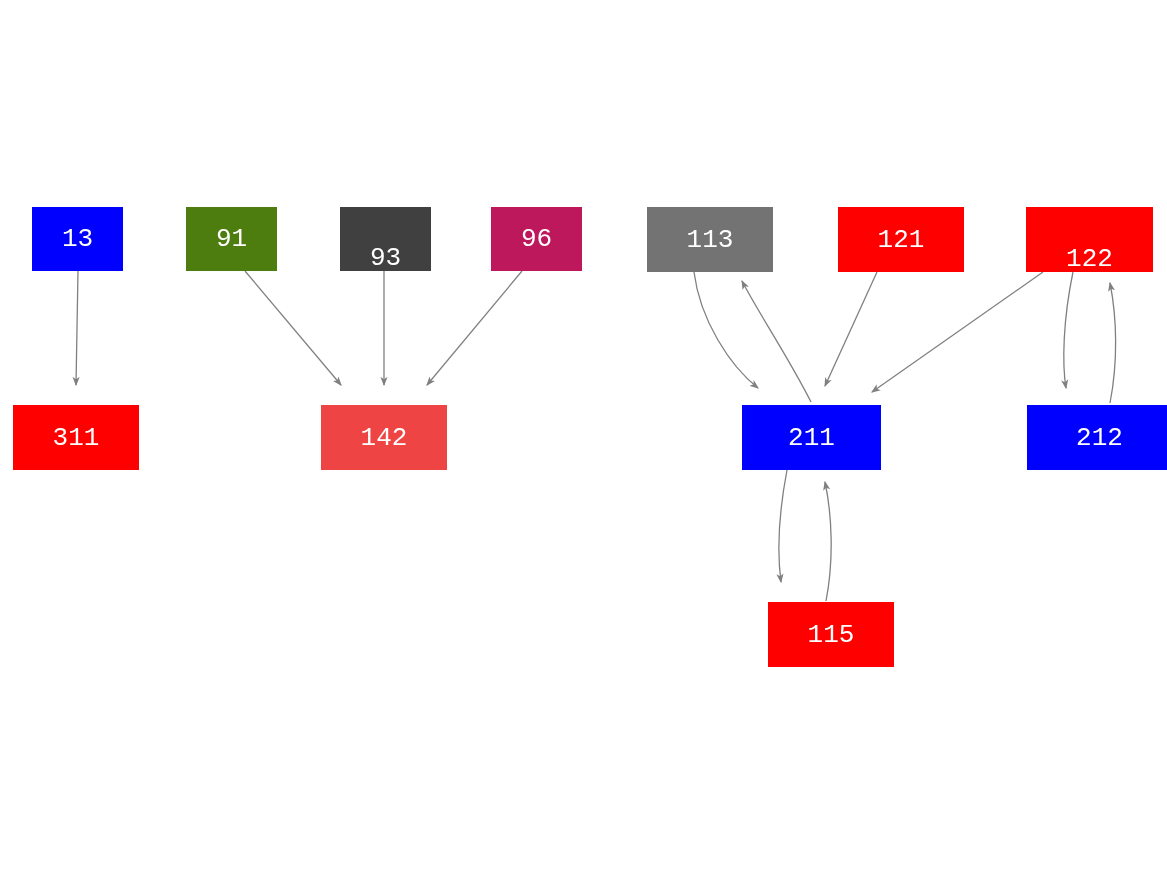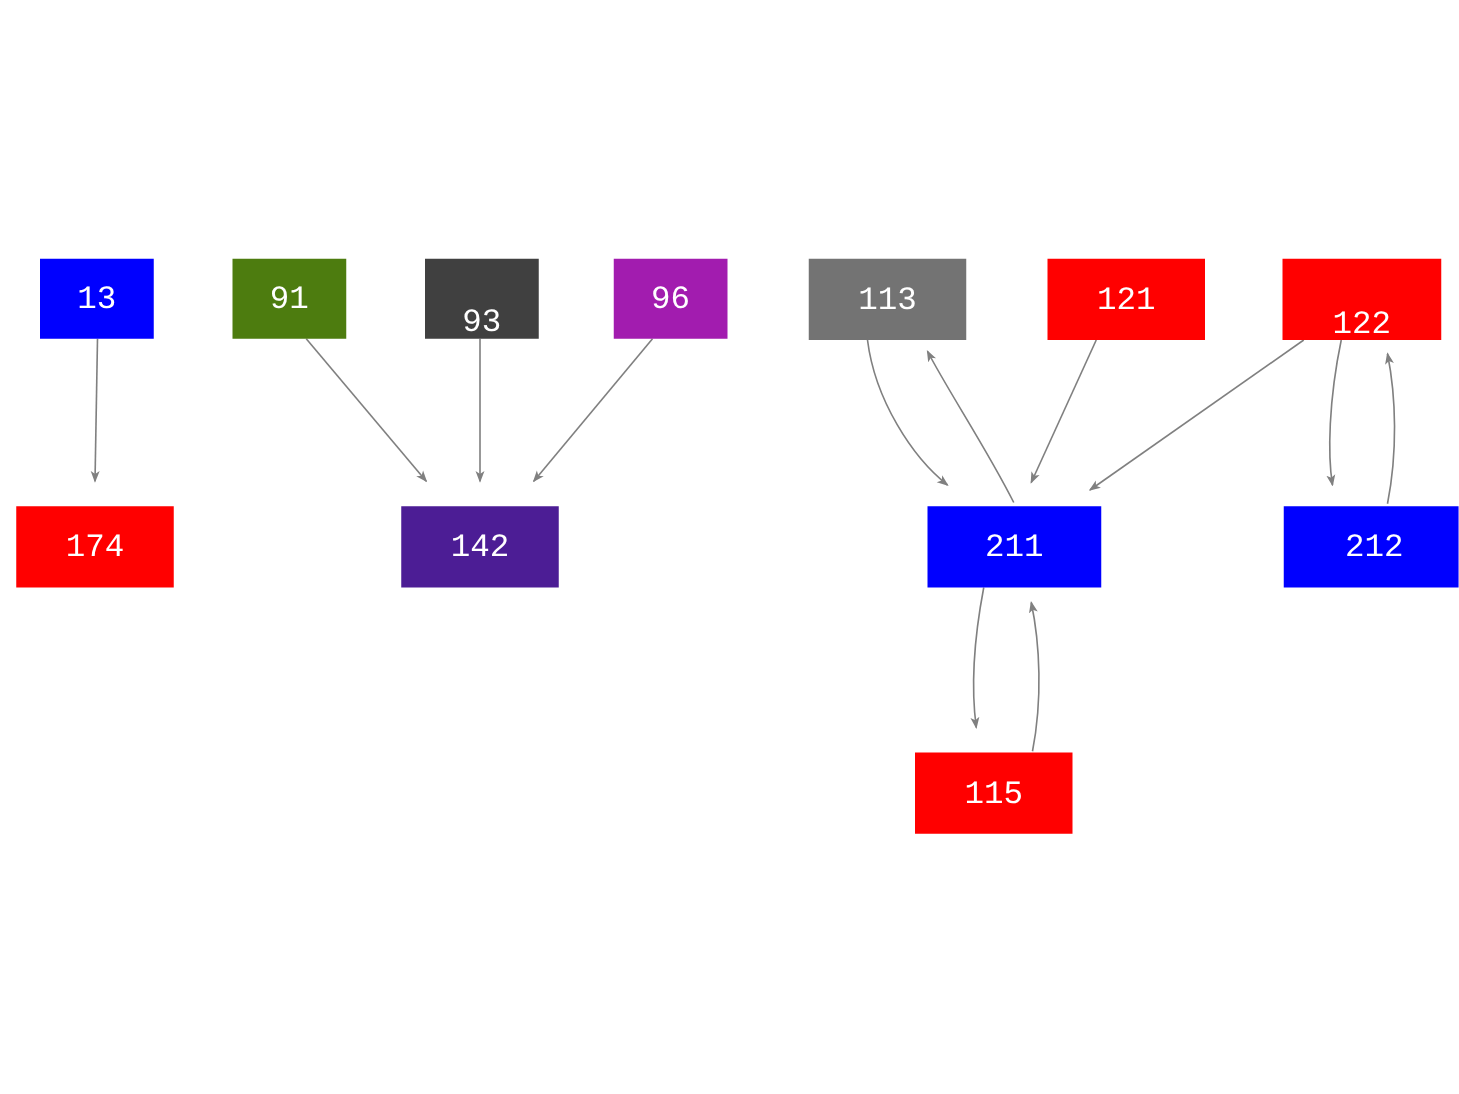--- a/index.html
+++ b/index.html
@@ -73,42 +73,42 @@
   <div id="nodes">
       <div class="node" style="left: 32px; top: 207px; width: 91px; height: 64px; background: rgb(0, 0, 255); color: rgb(255, 255, 255);">
         <span class="node-label">13</span>
       </div>
       <div class="node" style="left: 186px; top: 207px; width: 91px; height: 64px; background: #4d7c0f; color: rgb(255, 255, 255);">
         <span class="node-label">91</span>
       </div>
       <div class="node" style="left: 340px; top: 207px; width: 91px; height: 64px; background: #404040; color: rgb(255, 255, 255); align-items: flex-end;">
         <span class="node-label">93</span>
       </div>
-      <div class="node" style="left: 491px; top: 207px; width: 91px; height: 64px; background: #a21caf; color: rgb(255, 255, 255);">
+      <div class="node" style="left: 491px; top: 207px; width: 91px; height: 64px; background: #be185d; color: rgb(255, 255, 255);">
         <span class="node-label">96</span>
       </div>
       <div class="node" style="left: 647px; top: 207px; width: 126px; height: 65px; background: #737373; color: rgb(255, 255, 255); align-items: center;">
         <span class="node-label">113</span>
       </div>
       <div class="node" style="left: 838px; top: 207px; width: 126px; height: 65px; background: rgb(255, 0, 0); color: rgb(255, 255, 255);">
         <span class="node-label">121</span>
       </div>
       <div class="node" style="left: 1026px; top: 207px; width: 127px; height: 65px; background: rgb(255, 0, 0); color: rgb(255, 255, 255); align-items: flex-end;">
         <span class="node-label">122</span>
       </div>
       <div class="node" style="left: 13px; top: 405px; width: 126px; height: 65px; background: rgb(255, 0, 0); color: rgb(255, 255, 255);">
-        <span class="node-label">174</span>
+        <span class="node-label">311</span>
       </div>
-      <div class="node" style="left: 321px; top: 405px; width: 126px; height: 65px; background: #4c1d95; color: rgb(255, 255, 255);">
+      <div class="node" style="left: 321px; top: 405px; width: 126px; height: 65px; background: #ef4444; color: rgb(255, 255, 255);">
         <span class="node-label">142</span>
       </div>
       <div class="node" style="left: 742px; top: 405px; width: 139px; height: 65px; background: rgb(0, 0, 255); color: rgb(255, 255, 255);">
         <span class="node-label">211</span>
       </div>
       <div class="node" style="left: 1027px; top: 405px; width: 145px; height: 65px; background: rgb(0, 0, 255); color: rgb(255, 255, 255);">
         <span class="node-label">212</span>
       </div>
-      <div class="node" style="left: 732px; top: 602px; width: 126px; height: 65px; background: rgb(255, 0, 0); color: rgb(255, 255, 255); text-align: center;">
+      <div class="node" style="left: 768px; top: 602px; width: 126px; height: 65px; background: rgb(255, 0, 0); color: rgb(255, 255, 255); text-align: center;">
         <span class="node-label">115</span>
       </div>
     </div>
 
 </div>
 
 </body></html>

